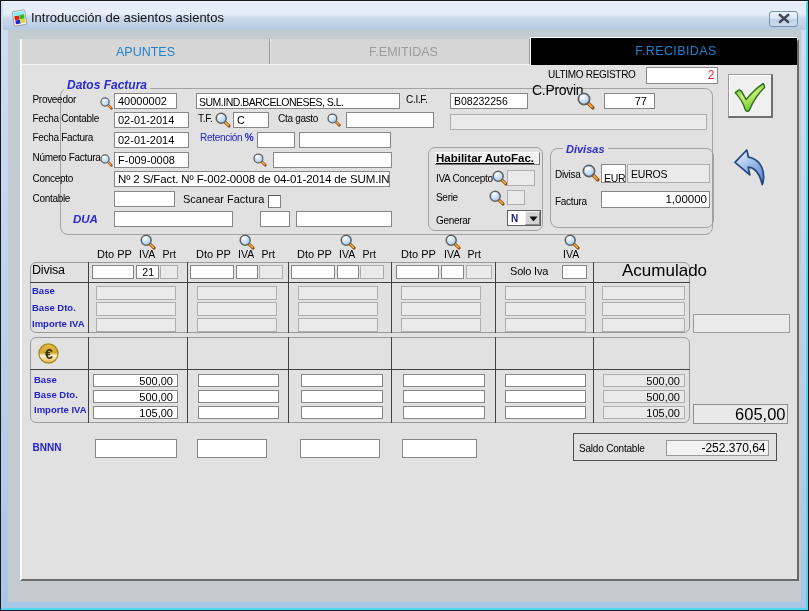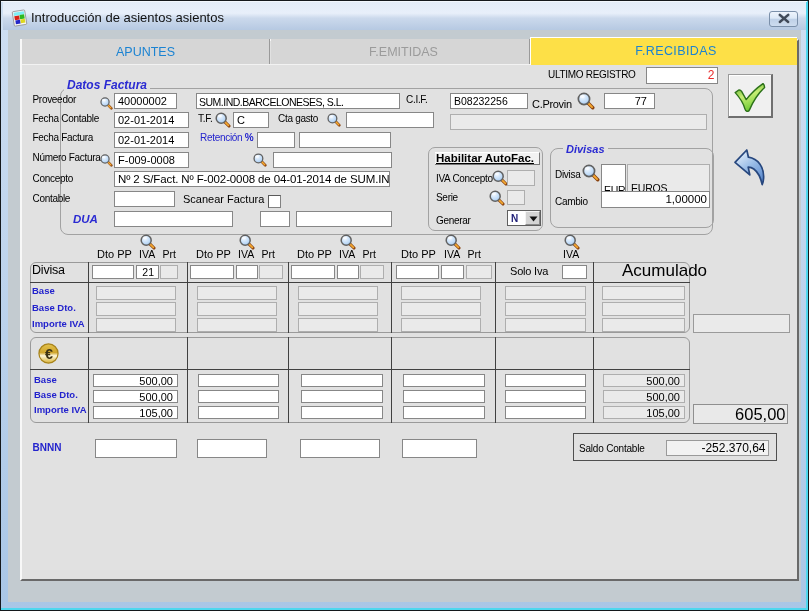--- a/index.html
+++ b/index.html
@@ -56,38 +56,38 @@
 <div class="abs" style="left:768.5px;top:10.5px;width:29.5px;height:16px;background:linear-gradient(#eef4fc 0%,#dce8f6 45%,#bed0e7 50%,#cddcef 100%);border:1px solid #7b90aa;border-radius:3px"></div>
 <svg style="left:777.5px;top:13px" width="12" height="11" viewBox="0 0 12 11">
     <path d="M2 2.4 L10.4 9.6 M10.4 2.4 L2 9.6" stroke="#c9d6e6" stroke-width="3.6" stroke-linecap="round"></path>
     <path d="M1.8 1.8 L10.2 9 M10.2 1.8 L1.8 9" stroke="#404a59" stroke-width="2.4" stroke-linecap="round"></path>
   </svg>
 <div id="client"></div>
 <div id="panel"></div>
 
 <div class="tab" style="left:22px;width:248px;background:#d6d6d6;border-right:1px solid #9a9a9a;color:#1b83d2">APUNTES</div>
 <div class="tab" style="left:271px;width:259px;background:#d6d6d6;border-right:1px solid #9a9a9a;color:#9b9b9b;padding-left:7px">F.EMITIDAS</div>
-<div class="tab" style="left:530px;top:37px;height:28px;width:267px;background:#fde047;border-top:1px solid #fff;border-left:1px solid #fff;color:#1b83d2;font-size:12.5px;letter-spacing:0.4px;padding-left:24px">F.RECIBIDAS</div>
+<div class="tab" style="left:530px;top:37px;height:28px;width:267px;background:#000000;border-top:1px solid #fff;border-left:1px solid #fff;color:#1b83d2;font-size:12.5px;letter-spacing:0.4px;padding-left:24px">F.RECIBIDAS</div>
 <div class="abs" style="left:22px;top:64px;width:508px;height:1px;background:#f2f2f2"></div>
 
 <div class="lbl" style="left:548px;top:70px">ULTIMO REGISTRO</div>
 <div class="inp rt" style="left:645.5px;top:66.5px;width:72px;height:17px;color:#e82a2a;font-size:12px;line-height:13px;padding-right:2px">2</div>
 
 <div class="grp" style="left:59.5px;top:87.5px;width:653px;height:147px"></div>
 <div class="gt" style="left:64px;top:79px">Datos Factura</div>
 
 <div class="lbl" style="left:32.5px;top:95px">Proveedor</div>
 <svg class="mag" style="left:100px;top:96.5px" width="13" height="13">
     <use href="#magsym"></use>
   </svg>
 <div class="inp" style="left:114px;top:92.5px;width:63px;height:16px">40000002</div>
 <div class="inp" style="left:196px;top:92.5px;width:204px;height:16px;font-size:10.5px;line-height:12px;letter-spacing:-0.5px;padding:2px 2px 1px 2px">SUM.IND.BARCELONESES, S.L.</div>
 <div class="lbl" style="left:406px;top:95px">C.I.F.</div>
 <div class="inp" style="left:450px;top:92.5px;width:78px;height:16px;font-size:10.5px">B08232256</div>
-<div class="lbl" style="left:532px;top:99px;font-size:11px">C.Provin</div>
+<div class="lbl" style="left:532px;top:85px;font-size:14px">C.Provin</div>
 <svg class="mag" style="left:577px;top:91.5px" width="18" height="18">
     <use href="#magsym"></use>
   </svg>
 <div class="inp rt" style="left:604px;top:92.5px;width:51px;height:16px;padding-right:7px">77</div>
 
 <div class="lbl" style="left:32.5px;top:113.5px">Fecha Contable</div>
 <div class="inp" style="left:114px;top:112px;width:75px;height:16px">02-01-2014</div>
 <div class="lbl" style="left:198px;top:113.5px">T.F.</div>
 <svg class="mag" style="left:215px;top:111.5px" width="16" height="16">
     <use href="#magsym"></use>
@@ -149,23 +149,23 @@
       <path d="M0.5 0.5 L8.5 0.5 L4.5 5.5 Z" fill="#111"></path>
     </svg>
 </div>
 
 <div class="grp" style="left:550px;top:148px;width:164px;height:80px"></div>
 <div class="gt" style="left:563px;top:142.5px;font-size:11px">Divisas</div>
 <div class="lbl" style="left:555px;top:170px">Divisa</div>
 <svg class="mag" style="left:582px;top:164px" width="18" height="18">
     <use href="#magsym"></use>
   </svg>
-<div class="inp" style="left:601px;top:164px;width:25px;height:19px;line-height:14px;font-size:10.5px;letter-spacing:-0.3px;padding:18px 2px">EUR</div>
-<div class="dis" style="left:627px;top:164px;width:83px;height:19px;line-height:14px;font-size:10.5px;letter-spacing:-0.2px;padding:16px 3px">EUROS</div>
-<div class="lbl" style="left:555px;top:197px">Cambio</div>
+<div class="inp" style="left:601px;top:164px;width:25px;height:19px;line-height:14px;font-size:10.5px;letter-spacing:-0.3px;padding:6px 2px">EUR</div>
+<div class="dis" style="left:627px;top:164px;width:83px;height:19px;line-height:14px;font-size:10.5px;letter-spacing:-0.2px;padding:2px 3px">EUROS</div>
+<div class="lbl" style="left:555px;top:197px">Factura</div>
 <div class="inp rt" style="left:601px;top:191px;width:109px;height:17px;font-size:11.5px">1,00000</div>
 
 <div class="abs" style="left:728px;top:74px;width:45px;height:44px;background:#f0f0f0;border:1px solid #9a9a9a;border-right:2px solid #6f6f6f;border-bottom:2px solid #6f6f6f;box-shadow:inset 1px 1px 0 #fff"></div>
 <svg style="left:733px;top:81px" width="36" height="31" viewBox="0 0 36 31">
  <defs>
       <linearGradient id="gg" x1="0" y1="0" x2="0.35" y2="1">
         <stop offset="0" stop-color="#48a223"></stop>
         <stop offset="0.5" stop-color="#c6ee74"></stop>
         <stop offset="1" stop-color="#70cb35"></stop>
       </linearGradient>

